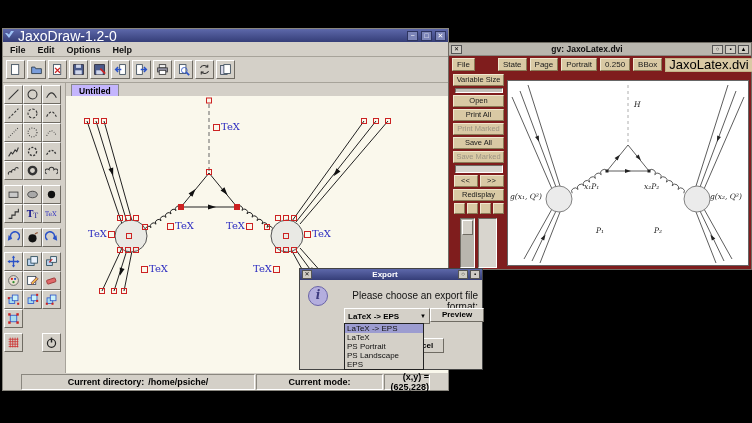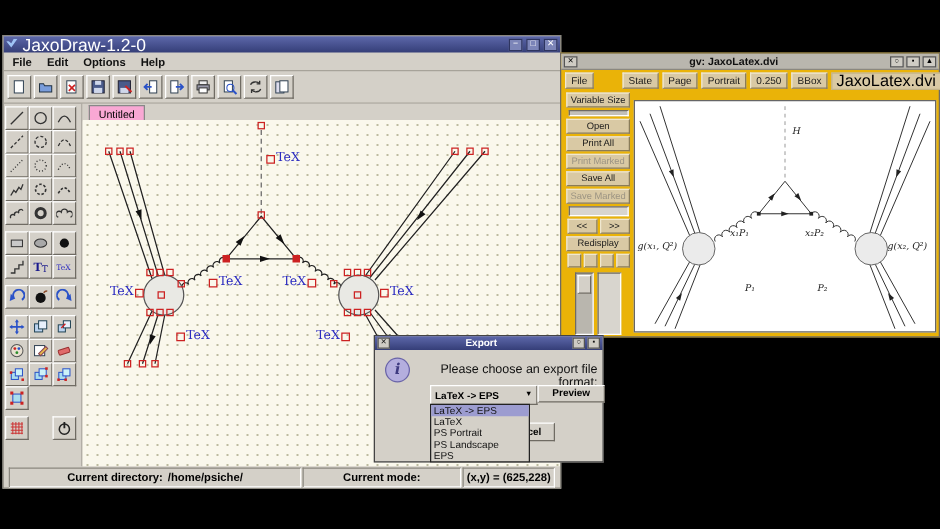--- a/index.html
+++ b/index.html
@@ -20,33 +20,33 @@
   .toolbar{height:23px;display:flex;gap:2px;padding:1px 3px;align-items:center;border-bottom:1px solid #a7a39a;flex:0 0 auto;}
   .tbtn{width:19px;height:19px;display:flex;align-items:center;justify-content:center;padding:0;}
   .tbtn span{display:flex;}
   .mbody{flex:1;display:flex;min-height:0;}
   .palette{width:61px;padding:2px 0 0 1px;display:flex;flex-direction:column;gap:5px;flex:0 0 auto;}
   .palgroup{display:grid;grid-template-columns:repeat(3,19px);}
   .palbtn{width:19px;height:19px;display:flex;align-items:center;justify-content:center;padding:0;}
   .palblank{width:19px;height:19px;}
   .canvas{flex:1;position:relative;border-left:1px solid #a7a39a;min-width:0;}
   .tabrow{height:13px;background:#d4d0c8;border-bottom:1px solid #9a968c;position:relative;}
-  .tab{position:absolute;left:5px;top:1px;height:11px;padding:0 7px;background:#f9a8d4;border:1px solid #888;
-       border-bottom:none;font-size:8.5px;font-weight:normal;line-height:12px;}
+  .tab{position:absolute;left:5px;top:1px;height:11px;padding:0 7px;background:#c4b5fd;border:1px solid #888;
+       border-bottom:none;font-size:8.5px;font-weight:bold;line-height:12px;}
   .cwrap{position:absolute;left:0;top:13px;right:0;bottom:0;background-color:#faf8ec;
          background-image:radial-gradient(circle,#bdbba0 0.6px,rgba(0,0,0,0) 0.7px);background-size:8px 8px;overflow:hidden;}
   .texlabel{position:absolute;color:#2b2bc0;font-family:"DejaVu Serif",serif;font-size:10px;line-height:10px;
             display:flex;align-items:center;gap:1px;white-space:nowrap;}
   .texlabel .hm{width:5px;height:5px;border:1px solid #cc2222;flex:0 0 auto;}
-  .statusbar{height:16px;display:flex;gap:1px;padding:1px 4px 0;flex:0 0 auto;}
+  .statusbar{height:16px;display:flex;gap:1px;padding:1px 18px 0;flex:0 0 auto;text-align:right;}
   .scell{border:1px solid;border-color:#8a877f #ffffff #ffffff #8a877f;font-size:9px;font-weight:bold;
          display:flex;align-items:center;justify-content:center;gap:4px;}
   .s1{flex:0 0 232px;} .s2{flex:0 0 125px;} .s3{flex:1;}
   
-  .gv{position:absolute;left:448px;top:42px;width:302px;height:226px;background:#eab308;border:1px solid #6f6b63;
+  .gv{position:absolute;left:448px;top:42px;width:302px;height:226px;background:#7f1d1d;border:1px solid #6f6b63;
       display:flex;flex-direction:column;}
   .gvtitle{height:12px;background:#b9b6ae;border-bottom:1px solid #8a877f;display:flex;align-items:center;padding:0 2px;gap:2px;flex:0 0 auto;}
   .gvtitle .t{flex:1;text-align:center;font-size:8.5px;font-weight:bold;color:#111;}
   .gvx{width:11px;height:9px;background:#cfccc4;border:1px solid #555;font-size:6px;line-height:7px;text-align:center;padding:0;}
   .gvtb{height:17px;display:flex;align-items:center;gap:3px;padding:0 3px;flex:0 0 auto;}
   .tan{background:#d9c9a4;border:1px solid;border-color:#f0e8d0 #8a7c58 #8a7c58 #f0e8d0;font-size:8px;
        padding:0 4px;height:13px;line-height:12px;color:#1a1a1a;white-space:nowrap;}
   .tanlab{background:#d9c9a4;border:1px solid #c4b astonishing;border:1px solid #c4b488;font-size:13px;padding:0 3px;height:12px;line-height:12px;white-space:nowrap;}
   .gvbody{flex:1;position:relative;min-height:0;}
   .gvside{position:absolute;left:2px;top:1px;width:55px;bottom:1px;display:flex;flex-direction:column;gap:2px;align-items:center;}

